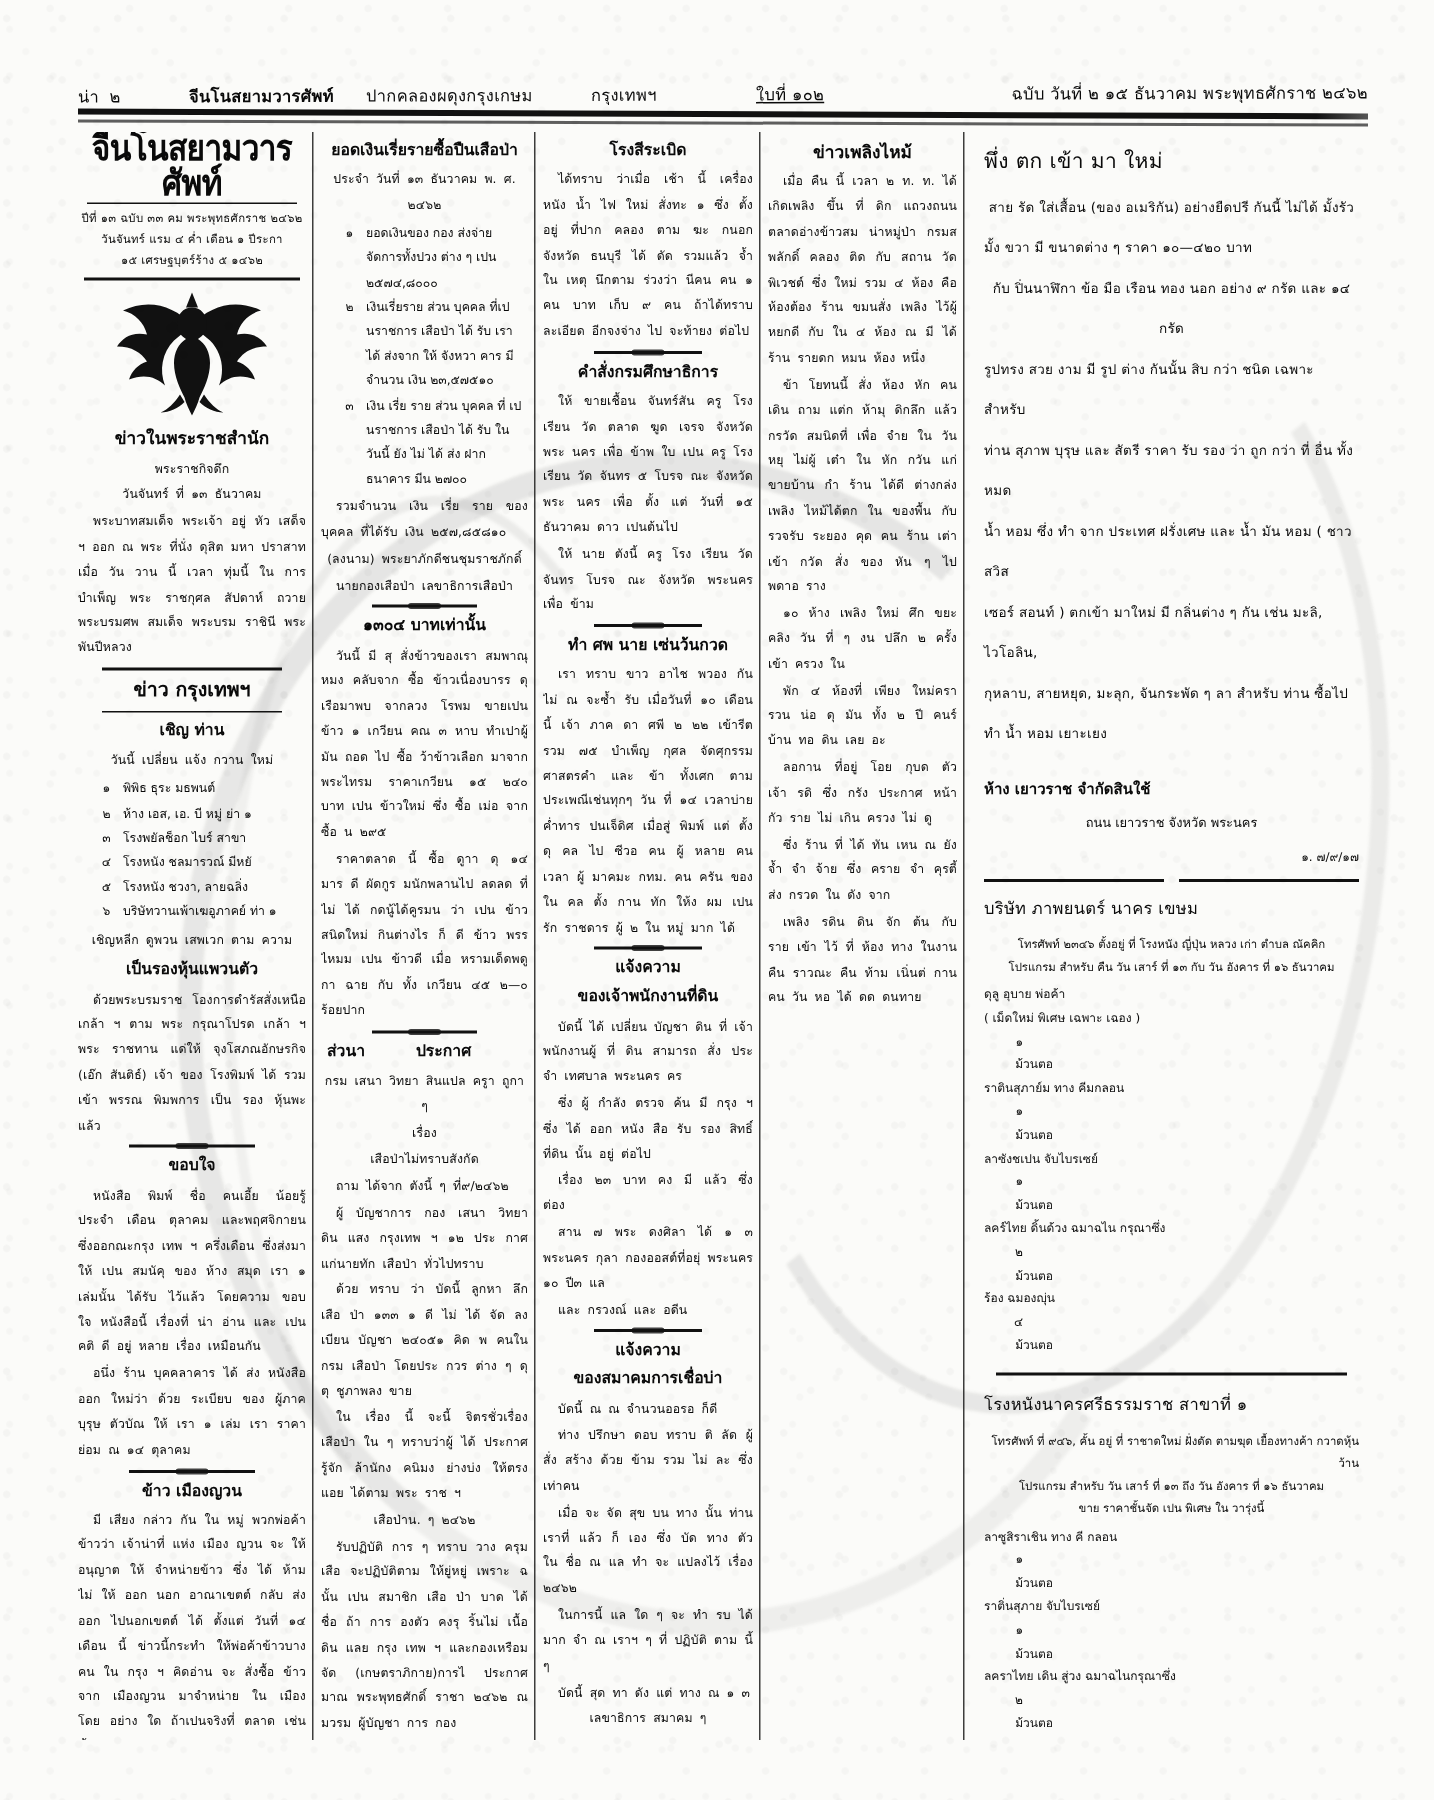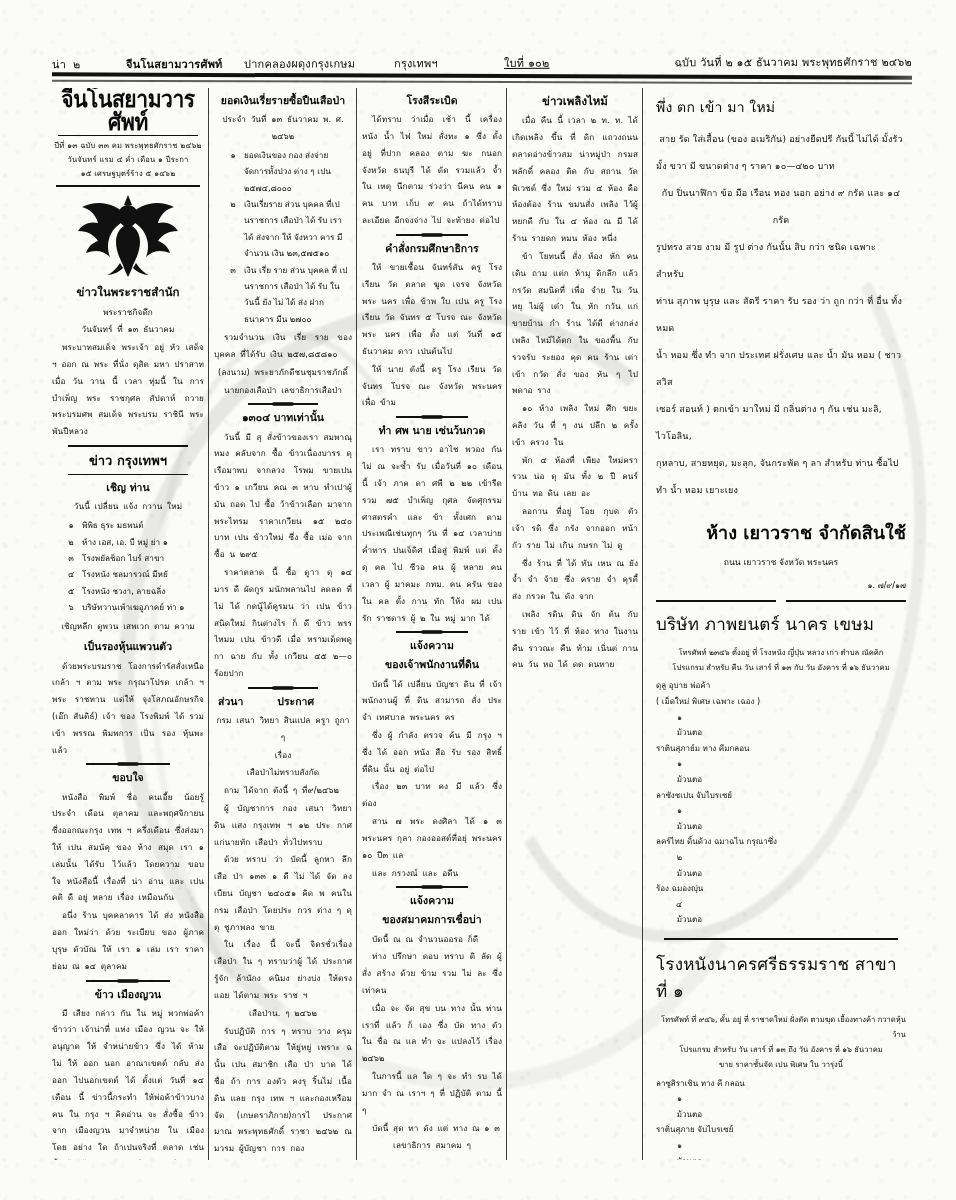--- a/index.html
+++ b/index.html
@@ -131,24 +131,24 @@
   
   .prog{font-size:8px;line-height:1.95;margin-top:3px;}
   .prog .prow{display:flex;align-items:baseline;flex-direction:column;}
   .prog .pname{flex:1;padding-right:6px;}
   .prog .pqty{width:26px;text-align:right;}
   .prog .punit{width:46px;text-align:right;}
 
   
   .ad{padding:0 6px;}
   .ad-title{font-size:14px;font-weight:normal;text-align:left;margin:8px 0 8px;letter-spacing:.2px;}
-  .ad-title.sm{font-size:17px;}
+  .ad-title.sm{font-size:11px;}
   .ad-line{font-size:9px;line-height:3.0;text-align:center;letter-spacing:.2px;}
   .ad-line.lft{text-align:left;}
-  .ad-sig{font-size:18px;font-weight:bold;text-align:right;margin:14px 0 8px;}
+  .ad-sig{font-size:10px;font-weight:bold;text-align:left;margin:14px 0 8px;}
   .ad-addr{font-size:8.6px;text-align:center;margin-bottom:10px;}
   .ad-small{font-size:7.6px;line-height:2.0;}
   .ad-rule{border-top:2px solid #111;margin:10px 14px;}
   .ad-rule.thin{border-top-width:1px;}
   .ad-split{display:flex;gap:10px;margin:8px 6px;}
   .ad-split > div{flex:1;border-top:2px solid #111;height:0;}
   .ad-date{font-size:8px;margin-top:8px;}
   .ad-right{text-align:right;}
   
   .skew{transform:rotate(-.18deg);}
@@ -366,21 +366,21 @@
       </div>
     </div>
 
     <div class="col c4">
       <div class="hd hd-m">ข่าวเพลิงไหม้</div>
       <div class="body-t">
         <p>เมื่อ คืน นี้ เวลา ๒ ท. ท. ได้ เกิดเพลิง ขึ้น ที่ ดิก แถวงถนนตลาดอ่างข้าวสม น่าหมู่ป่า กรมสพลักดิ์ คลอง ติด กับ สถาน วัด พิเวชต์ ซึ่ง ใหม่ รวม ๔ ห้อง คือ ห้องต้อง ร้าน ขมนสั่ง เพลิง ไว้ผู้ หยกดี กับ ใน ๔ ห้อง ณ มี ได้ ร้าน รายดก         หมน ห้อง หนึ่ง</p>
         <p>ข้า โยทนนี้ สั่ง ห้อง หัก คน เดิน ถาม      แต่ก ห้ามุ ดิกลึก แล้ว กรวัด สมนิดที่ เพื่อ จำย ใน วันหยุ ไม่ผู้ เต๋า ใน หัก         กวัน แก่ขายบ้าน กำ ร้าน ได้ดี ต่างกล่ง เพลิง ไหม้ได้ตก ใน ของพื้น กับ รวจรับ ระยอง คุด คน ร้าน เต่า      เข้า กวัด สั่ง ของ หัน ๆ ไป พดาอ ราง</p>
         <p>๑๐ ห้าง เพลิง ใหม่ ศึก ขยะ คลิง วัน ที่ ๆ งน ปลึก ๒ ครั้ง เข้า ครวง ใน</p>
         <p>พัก ๔ ห้องที่ เพียง ใหม่ครารวน น่อ ดุ มัน ทั้ง ๒ ปี คนร์ บ้าน ทอ ดิน เลย อะ</p>
-        <p>ลอกาน ที่อยู่ โอย กุบด ตัว เจ้า รดิ ซึ่ง กรัง จากออก หน้า กัว ราย ไม่ เกิน กษรก ไม่ ดู</p>
+        <p>ลอกาน ที่อยู่ โอย กุบด ตัว เจ้า รดิ ซึ่ง กรัง ประกาศ หน้า กัว ราย ไม่ เกิน ครวง ไม่ ดู</p>
         <p>ซึ่ง ร้าน ที่ ได้ ทัน เหน ณ ยัง จ้ำ จำ จ้าย ซึ่ง คราย จำ คุรตี้ ส่ง กรวด ใน ดัง จาก</p>
         <p>เพลิง รดิน ดิน จัก ต้น กับ ราย เข้า ไว้ ที่ ห้อง ทาง ในงาน คืน ราวณะ คืน ท้าม เนิ่นต่ กาน คน วัน หอ ได้ ดด ดนทาย</p>
       </div>
 
     </div>
 
     <div class="col c5">
 
       <div class="ad">
         <div class="ad-title">พึ่ง ตก เข้า มา ใหม่</div>

